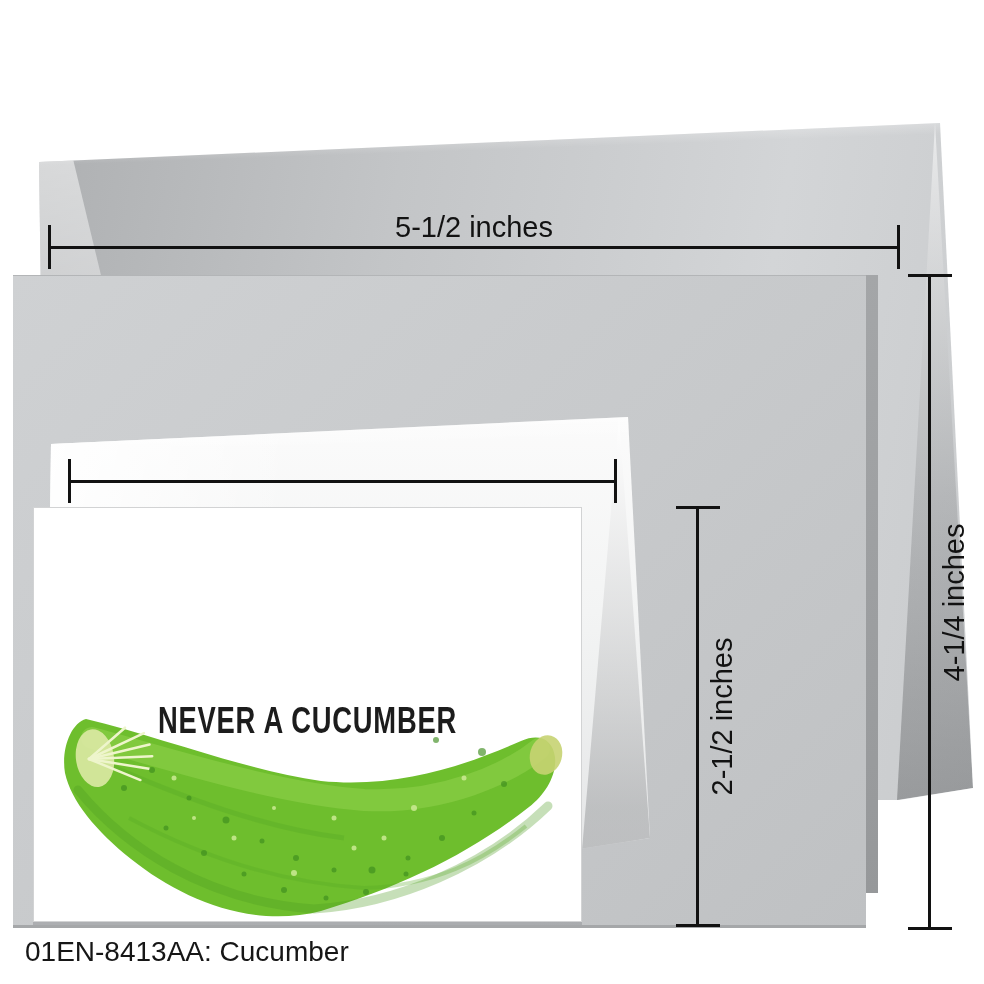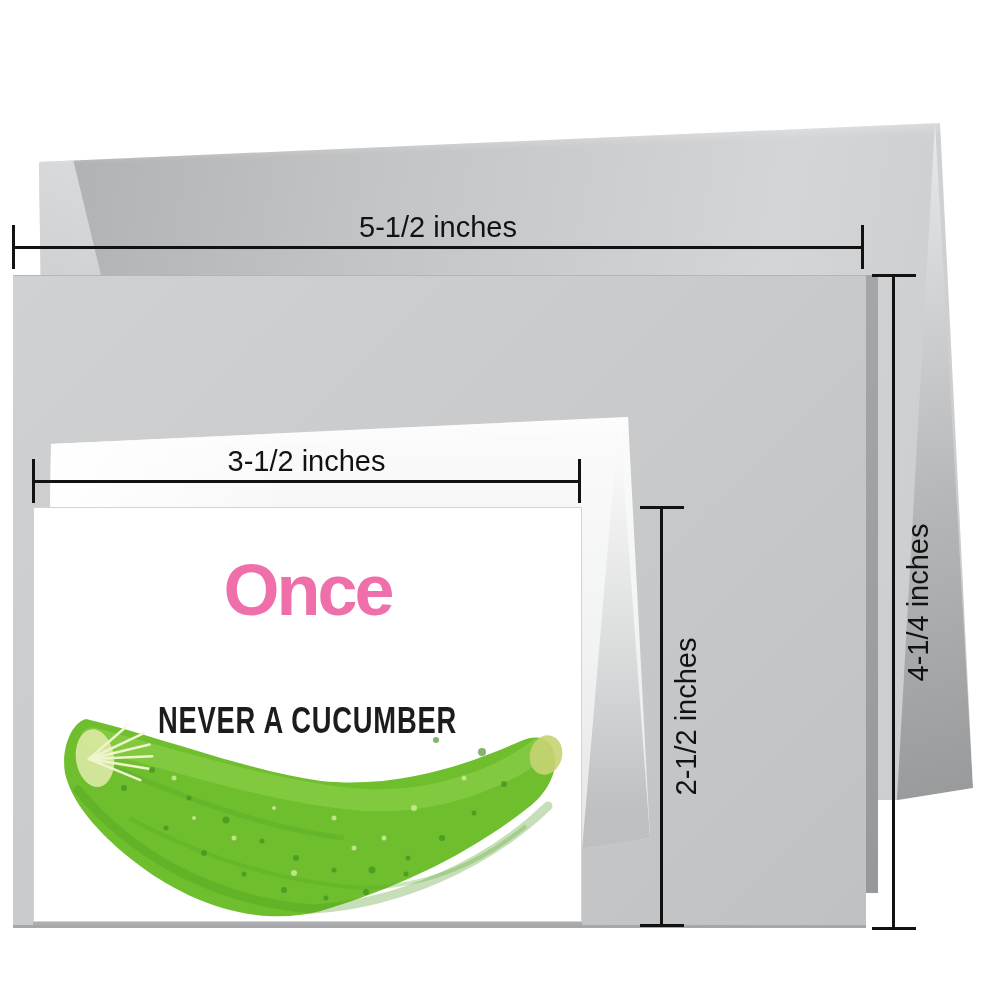--- a/index.html
+++ b/index.html
@@ -49,21 +49,21 @@
     border:1px solid #d2d3d4;box-shadow:0 3px 0 rgba(150,152,154,.55);}
   .card-title{left:0;top:50px;width:100%;text-align:center;
     font-weight:bold;font-size:72px;line-height:64px;letter-spacing:-3px;
     color:var(--pink,#ee6fa9);}
   .card-subtitle{left:0;top:192px;width:100%;text-align:center;
     font-weight:bold;font-size:36px;letter-spacing:1px;color:#1c1c1c;
     transform:scaleX(.76);transform-origin:50% 50%;white-space:nowrap;}
   .cucumber-svg{left:0;top:0;width:547px;height:413px;}
 
   
-  .meas{z-index:20;}
+  .meas{z-index:20;margin-left:36px;}
   .mline,.mtick{position:absolute;background:#121212;}
   .mlabel{position:absolute;font-size:29px;color:#121212;white-space:nowrap;}
   .meas-h .mline{left:0;right:0;top:21px;height:3px;}
   .meas-h .mtick{top:0;width:3px;height:44px;}
   .meas-h .tick-a{left:0;} .meas-h .tick-b{right:0;}
   .meas-h .mlabel{left:0;right:0;bottom:25px;text-align:center;}
   .meas-v .mline{top:0;bottom:0;left:20px;width:3px;}
   .meas-v .mtick{left:0;width:44px;height:3px;}
   .meas-v .tick-a{top:0;} .meas-v .tick-b{bottom:0;}
   .meas-v .vlabel-wrap{position:absolute;left:24px;top:0;bottom:0;width:44px;
@@ -164,51 +164,50 @@
         <circle cx="320" cy="340" r="2.5"></circle>
           <circle cx="380" cy="300" r="3"></circle>
           <circle cx="430" cy="270" r="2.5"></circle>
         <circle cx="160" cy="310" r="2"></circle>
           <circle cx="300" cy="310" r="2.5"></circle>
           <circle cx="240" cy="300" r="2"></circle>
         <circle cx="350" cy="330" r="2.5"></circle>
       </g>
     </svg>
     <div class="abs card-title">
-      <div>Once</div>
     </div>
     <div class="abs card-subtitle">NEVER A CUCUMBER</div>
   </div>
 
   <div id="meas-w-large" class="abs meas meas-h">
     <div class="mtick tick-a"></div>
     <div class="mtick tick-b"></div>
     <div class="mline"></div>
     <div class="mlabel">5-1/2 inches</div>
   </div>
 
   <div id="meas-w-small" class="abs meas meas-h">
     <div class="mtick tick-a"></div>
     <div class="mtick tick-b"></div>
     <div class="mline"></div>
-    <div class="mlabel">3-1/2 inches</div>
   </div>
 
   <div id="meas-h-small" class="abs meas meas-v">
     <div class="mtick tick-a"></div>
     <div class="mtick tick-b"></div>
     <div class="mline"></div>
     <div class="vlabel-wrap">
       <span class="mlabel">2-1/2 inches</span>
     </div>
   </div>
 
   <div id="meas-h-large" class="abs meas meas-v">
     <div class="mtick tick-a"></div>
     <div class="mtick tick-b"></div>
     <div class="mline"></div>
     <div class="vlabel-wrap">
       <span class="mlabel">4-1/4 inches</span>
     </div>
   </div>
 
+  <div class="abs caption">01EN-8413AA: Cucumber</div>
 
 </div>
 
 </body></html>

